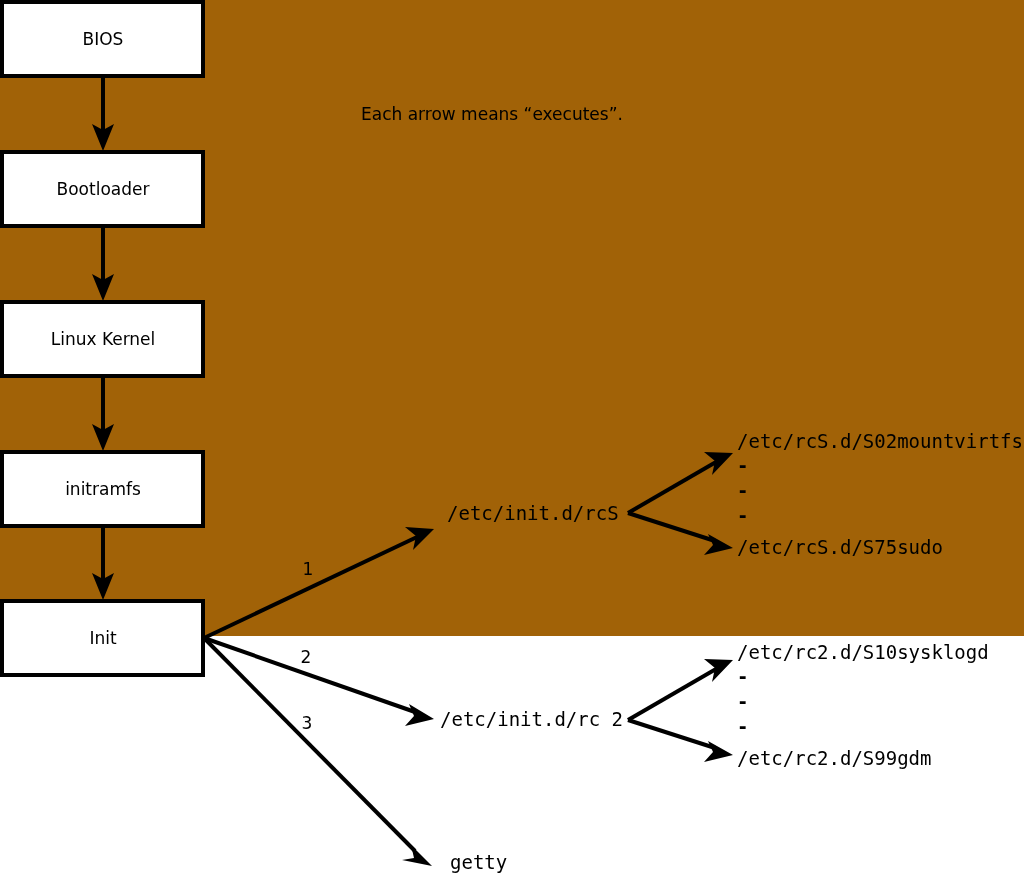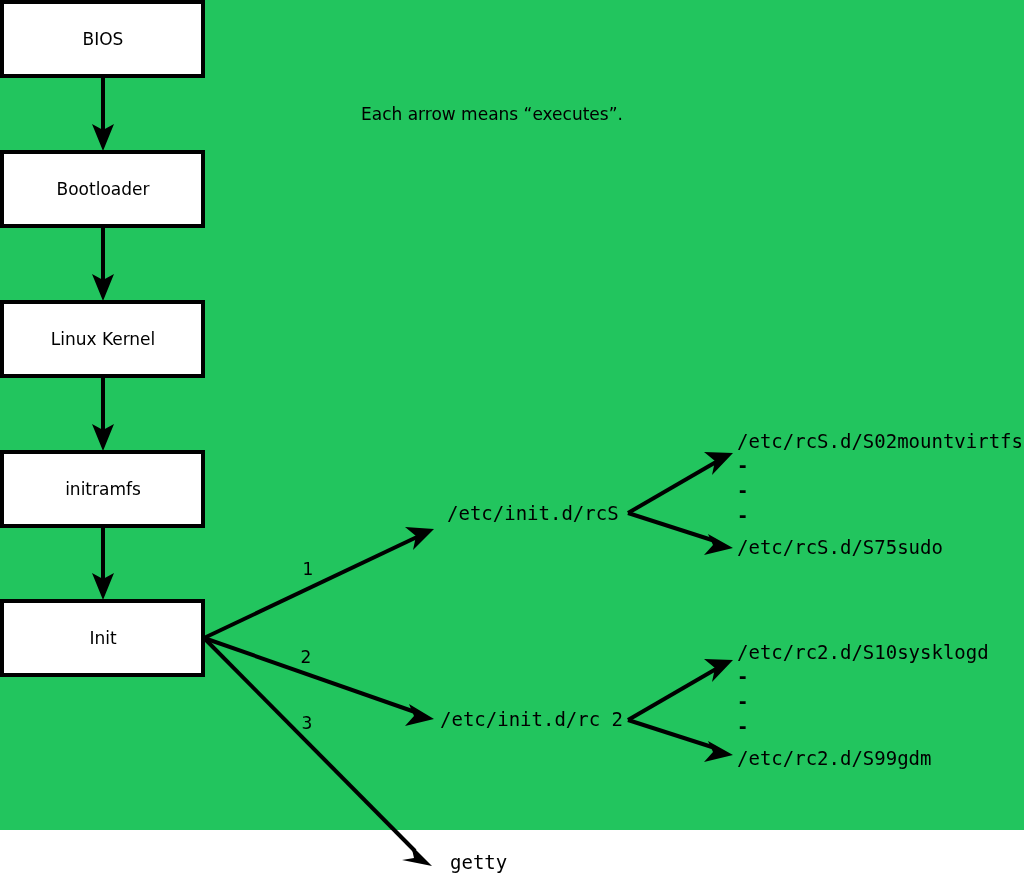--- a/index.html
+++ b/index.html
@@ -9,22 +9,22 @@
   }
   body {
     width: 1024px;
     height: 875px;
     overflow: hidden;
     font-family: "Liberation Sans", sans-serif;
   }
   #diagram-root {
     position: relative;
     width: 1024px;
-    height: 830px;
-    background: #22c55e;
+    height: 636px;
+    background: #a16207;
   }
   svg.diagram {
     display: block;
     width: 1024px;
     height: 875px;
   }
   .box-rect {
     fill: #ffffff;
     stroke: #000000;
     stroke-width: 4;

